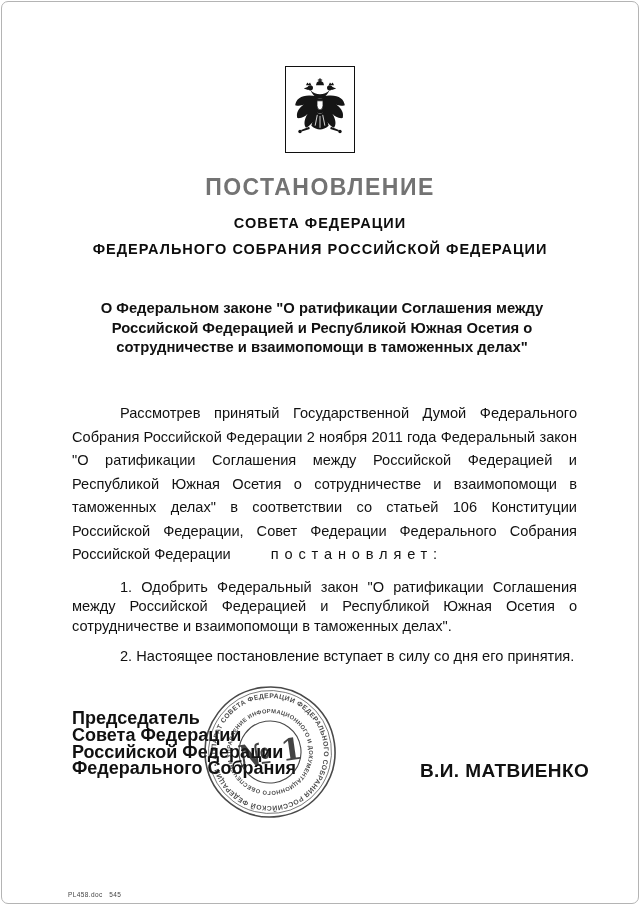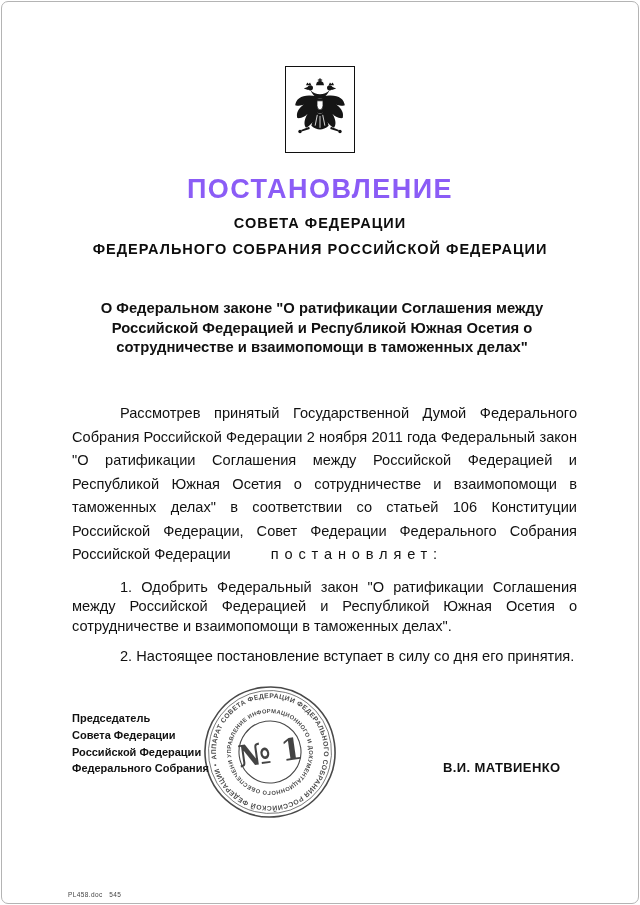--- a/index.html
+++ b/index.html
@@ -21,22 +21,22 @@
   }
   .emblem-box {
     position:absolute; left:283px; top:64px;
     width:70px; height:87px;
     border:1.6px solid #101010;
     display:flex; align-items:center; justify-content:center;
   }
   .title {
     position:absolute; top:172px; left:0; width:100%;
     text-align:center;
-    font-size:27px; font-weight:700; letter-spacing:1.5px;
-    color:#8b5cf6;
+    font-size:23px; font-weight:700; letter-spacing:1.5px;
+    color:#737373;
   }
   .subtitle {
     position:absolute; left:0; width:100%;
     text-align:center; font-weight:700;
     font-size:14.5px; letter-spacing:1px;
     color:#0d0d0d;
   }
   .subtitle.s1 { top:213px; }
   .subtitle.s2 { top:239px; }
   .subject {
@@ -51,25 +51,25 @@
   .p1 {
     text-align:justify; text-indent:48px; line-height:23.5px;
   }
   .spaced { letter-spacing:0.4em;margin-left:36px; }
   .item {
     text-align:justify; text-indent:48px; line-height:19.5px;
     margin-top:11px;
   }
   .sig-left {
     position:absolute; left:70px; top:708px;
-    font-weight:700; font-size:11px; line-height:16.8px;
+    font-weight:700; font-size:18px; line-height:16.8px;
   }
   .sig-name {
-    position:absolute; left:441px; top:758px;
-    font-weight:700; font-size:13px; letter-spacing:0.4px;
+    position:absolute; left:418px; top:758px;
+    font-weight:700; font-size:19px; letter-spacing:0.4px;
   }
   .stamp {
     position:absolute; left:198px; top:680px;
     opacity:0.82;
     transform:rotate(-8deg);
   }
   .place {
     position:absolute; left:70px; top:831px;
     font-size:14.2px; line-height:17.5px;
   }

